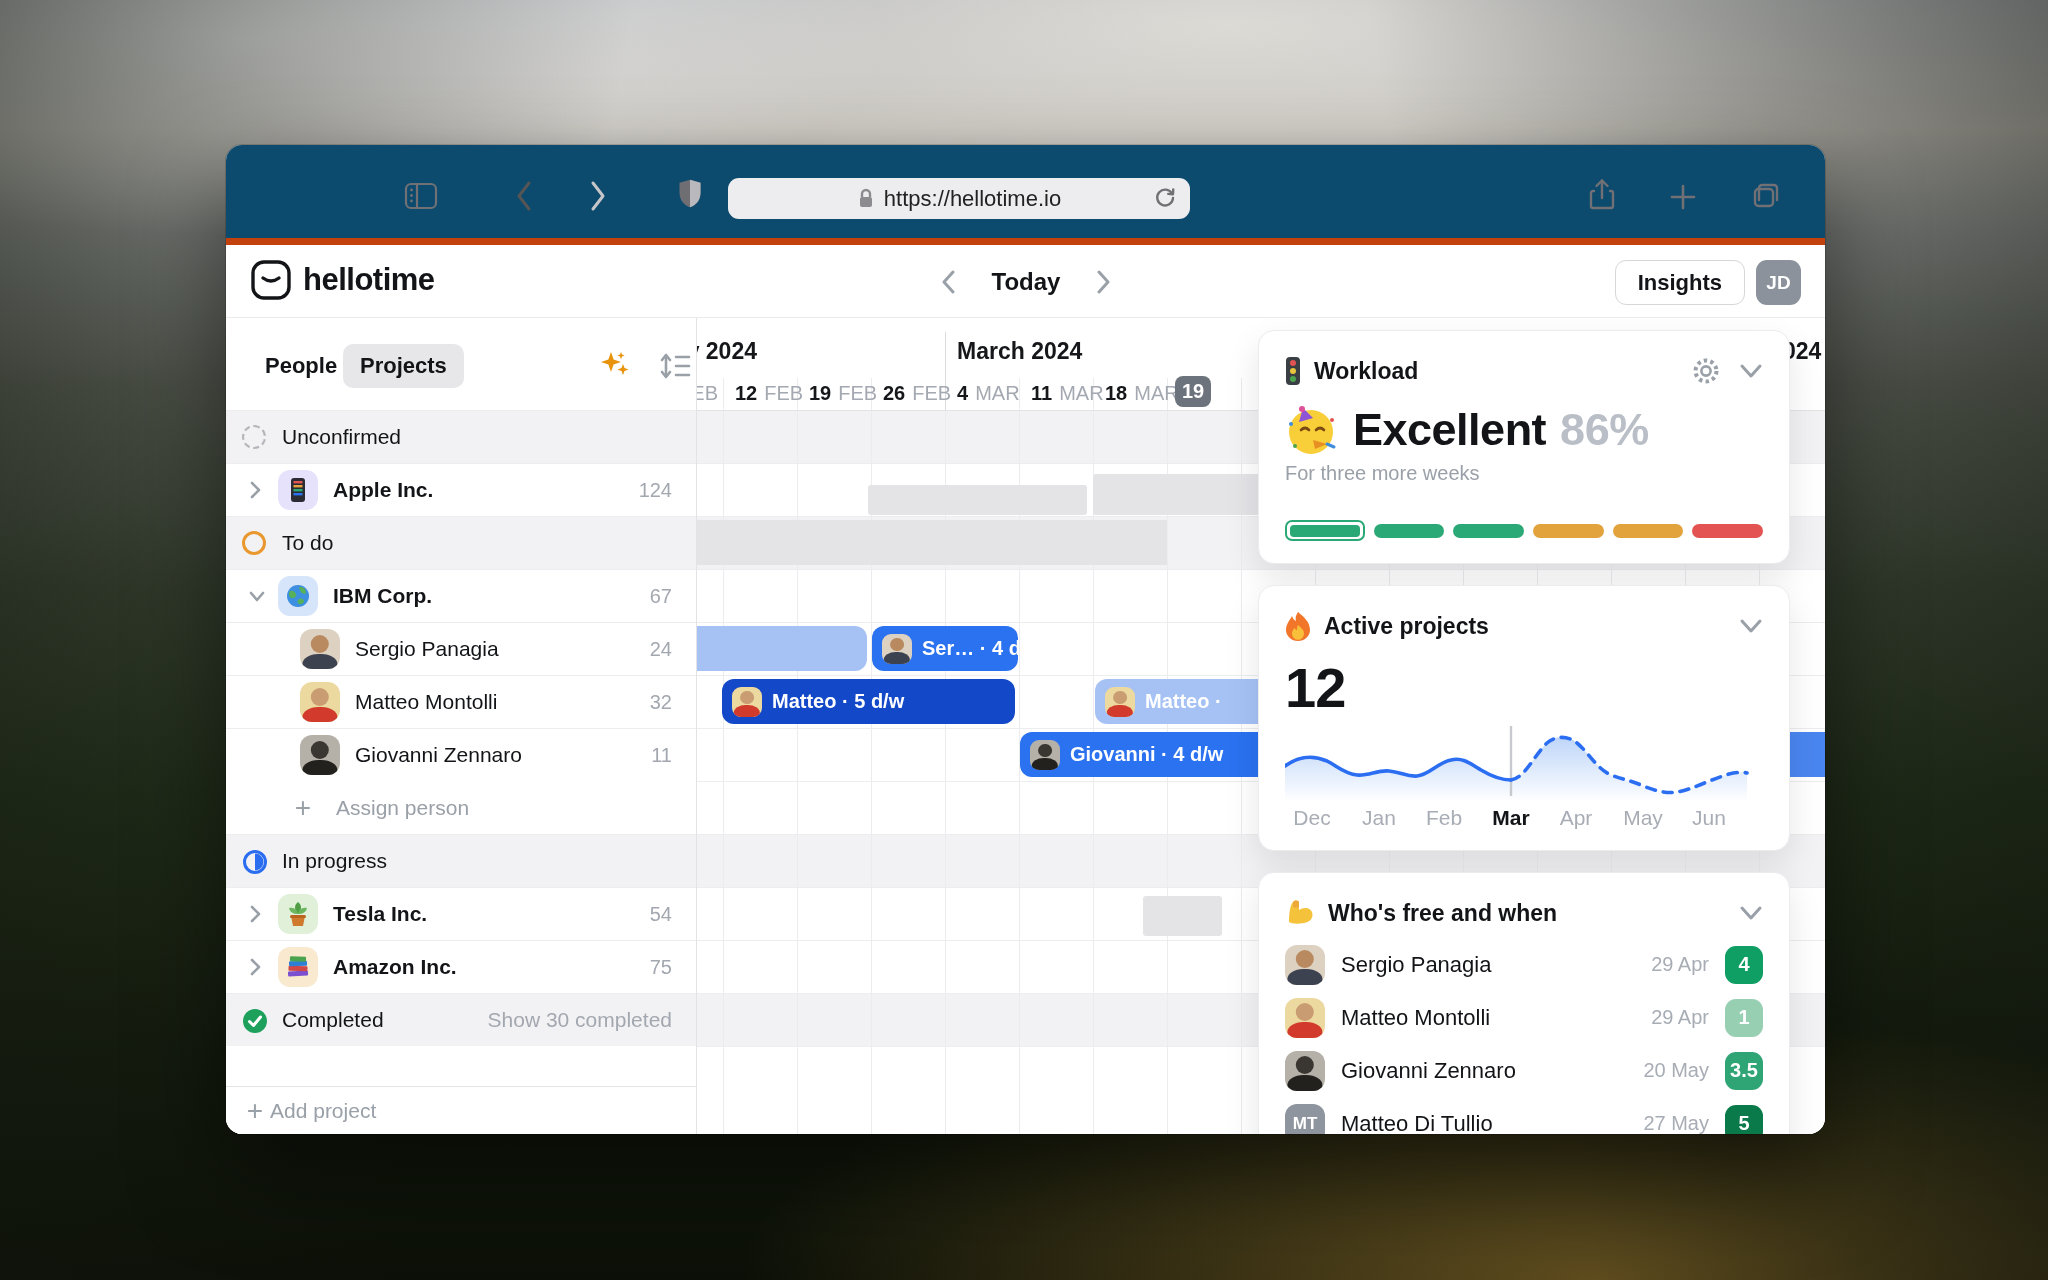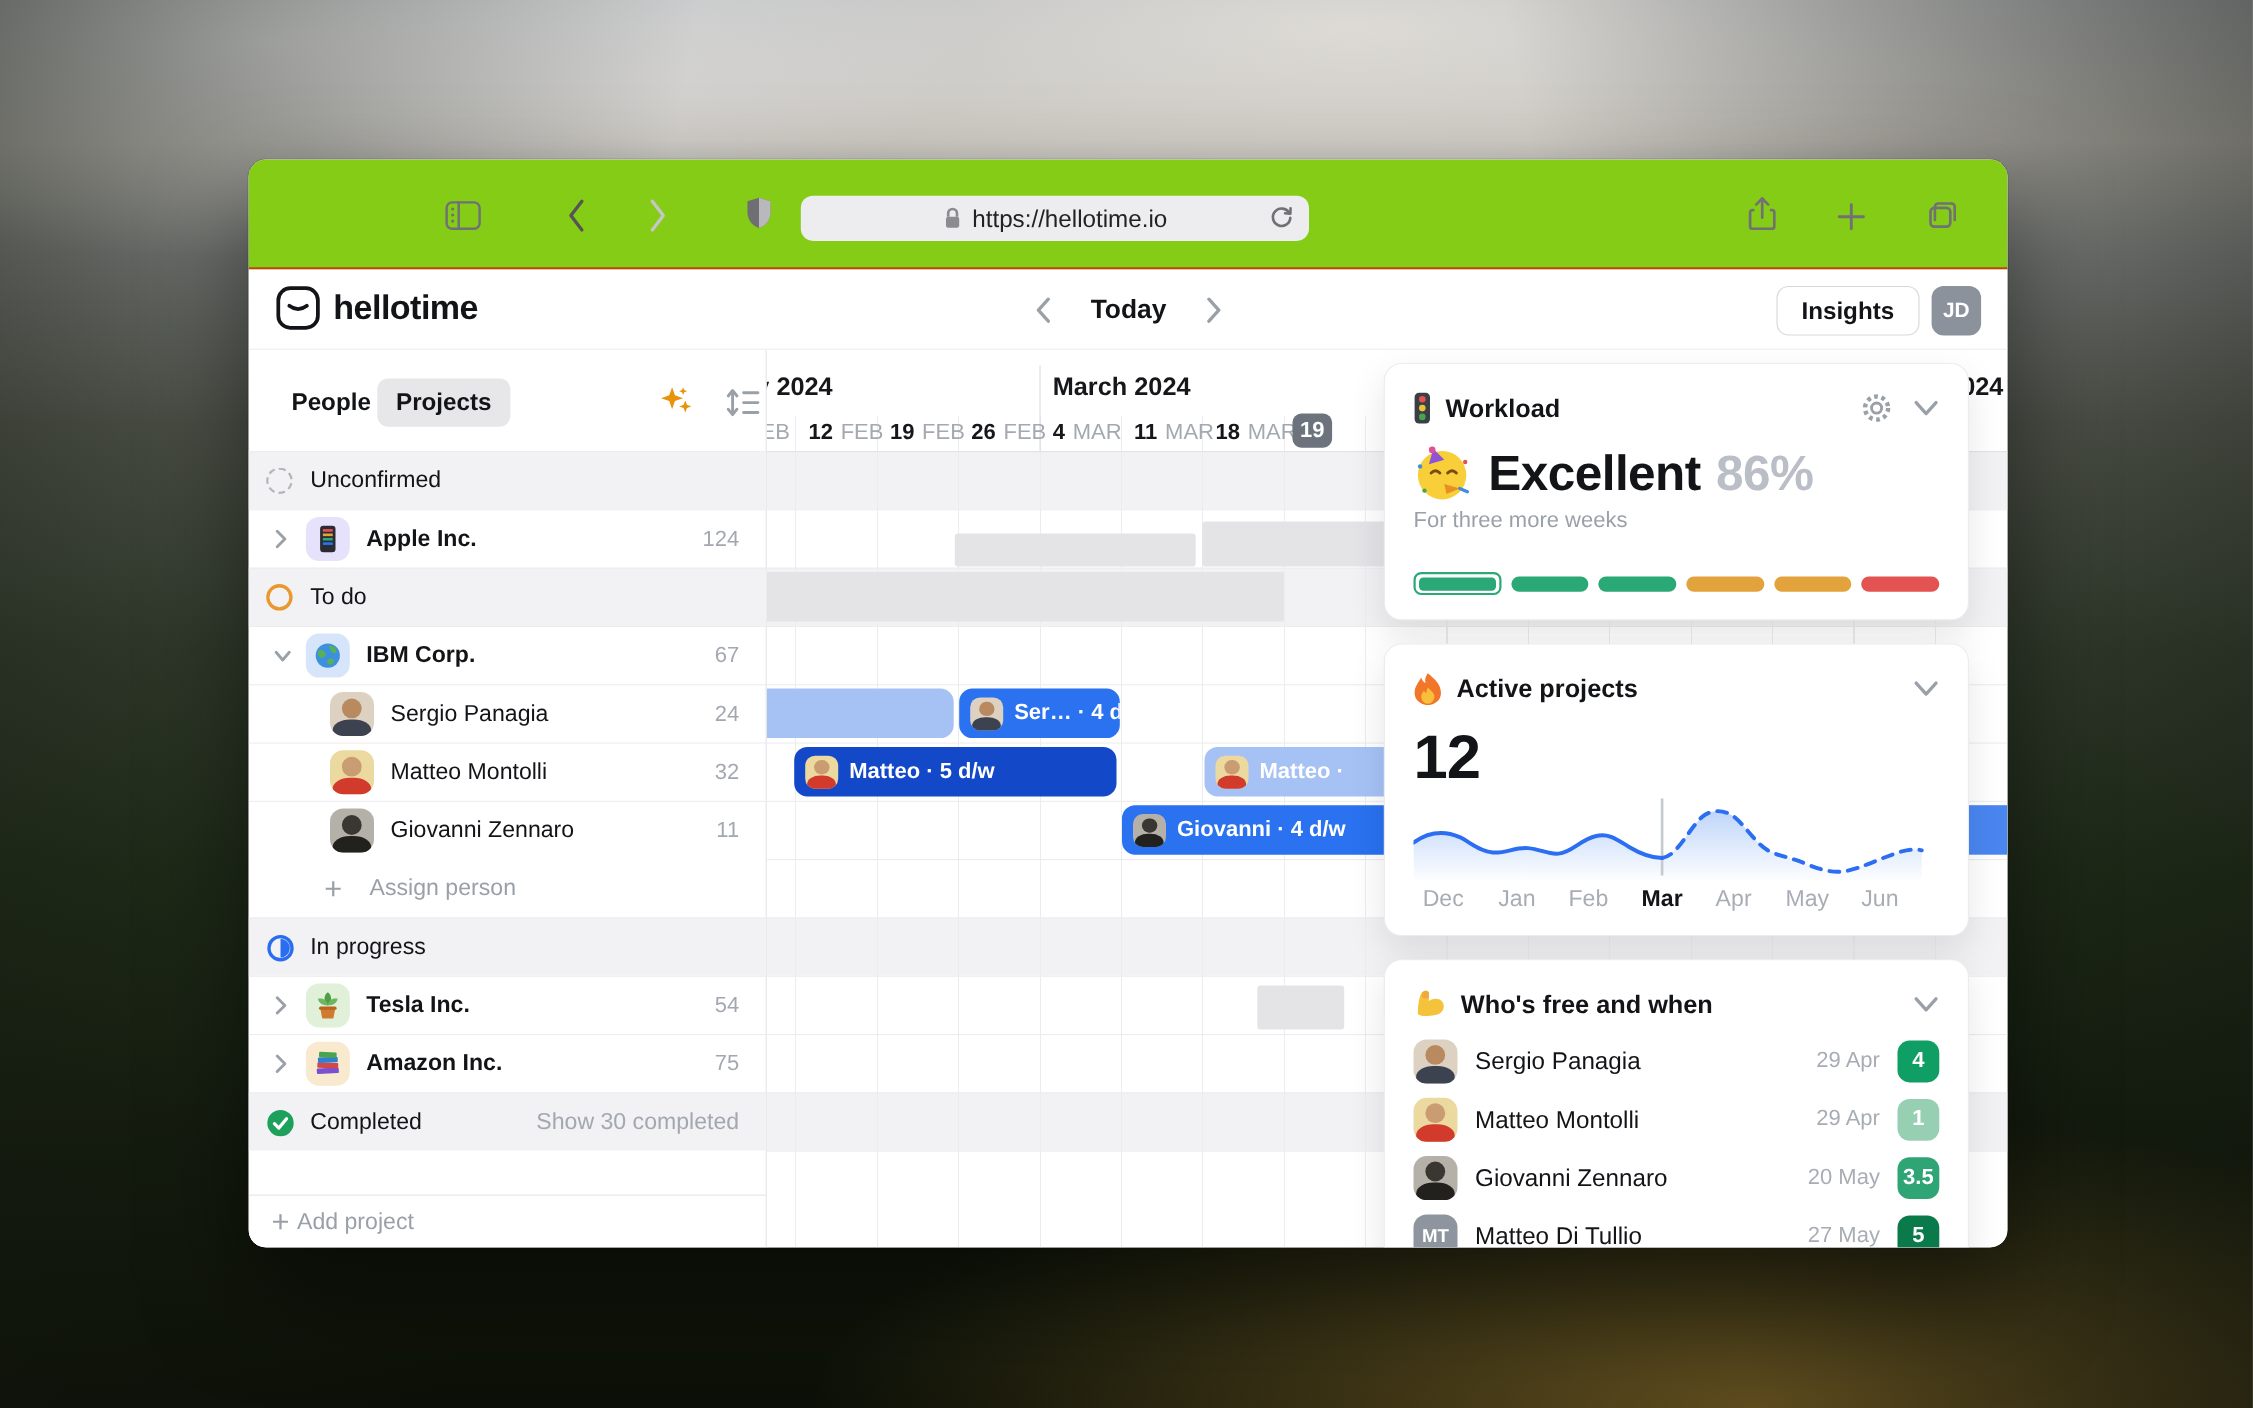--- a/index.html
+++ b/index.html
@@ -15,21 +15,21 @@
       linear-gradient(180deg,#b3b6ba 0%,#c8c4bd 10%,#979a98 18%,#63685f 30%,#3a4534 46%,#22301b 62%,#131b0d 82%,#0c1008 100%)}
   .desktop::before{content:"";position:absolute;inset:0;
     background:linear-gradient(100deg, rgba(20,24,16,.55) 0%, transparent 28%),
                linear-gradient(260deg, rgba(15,18,12,.5) 0%, transparent 30%)}
 
   
   .window{position:absolute;left:226px;top:145px;width:1599px;height:989px;background:#fff;
     border-radius:16px;box-shadow:0 40px 90px rgba(0,0,0,.5),0 0 0 1px rgba(0,0,0,.15);overflow:hidden}
 
   
-  .toolbar{position:relative;height:100px;background:#84cc16;border-bottom:2px solid #c2410c}
+  .toolbar{position:relative;height:100px;background:#0c4a6e;border-bottom:7px solid #c2410c}
   .tl{position:absolute;top:188px;width:19px;height:19px;border-radius:50%}
   .ticon{position:absolute;color:#707075}
   .urlbar{position:absolute;left:502px;top:33px;width:462px;height:41px;background:#ededef;border-radius:11px;
     display:flex;align-items:center;justify-content:center;gap:9px;color:#222;font-size:22px}
   .urlbar .reload{position:absolute;right:12px;top:7px}
 
   
   .appheader{position:relative;height:73px;background:#fff;border-bottom:1px solid #ebebed}
   .logo{position:absolute;left:24px;top:14px;display:flex;align-items:center;gap:11px}
   .logo .word{font-size:31px;font-weight:800;color:#131417;letter-spacing:-.5px}

